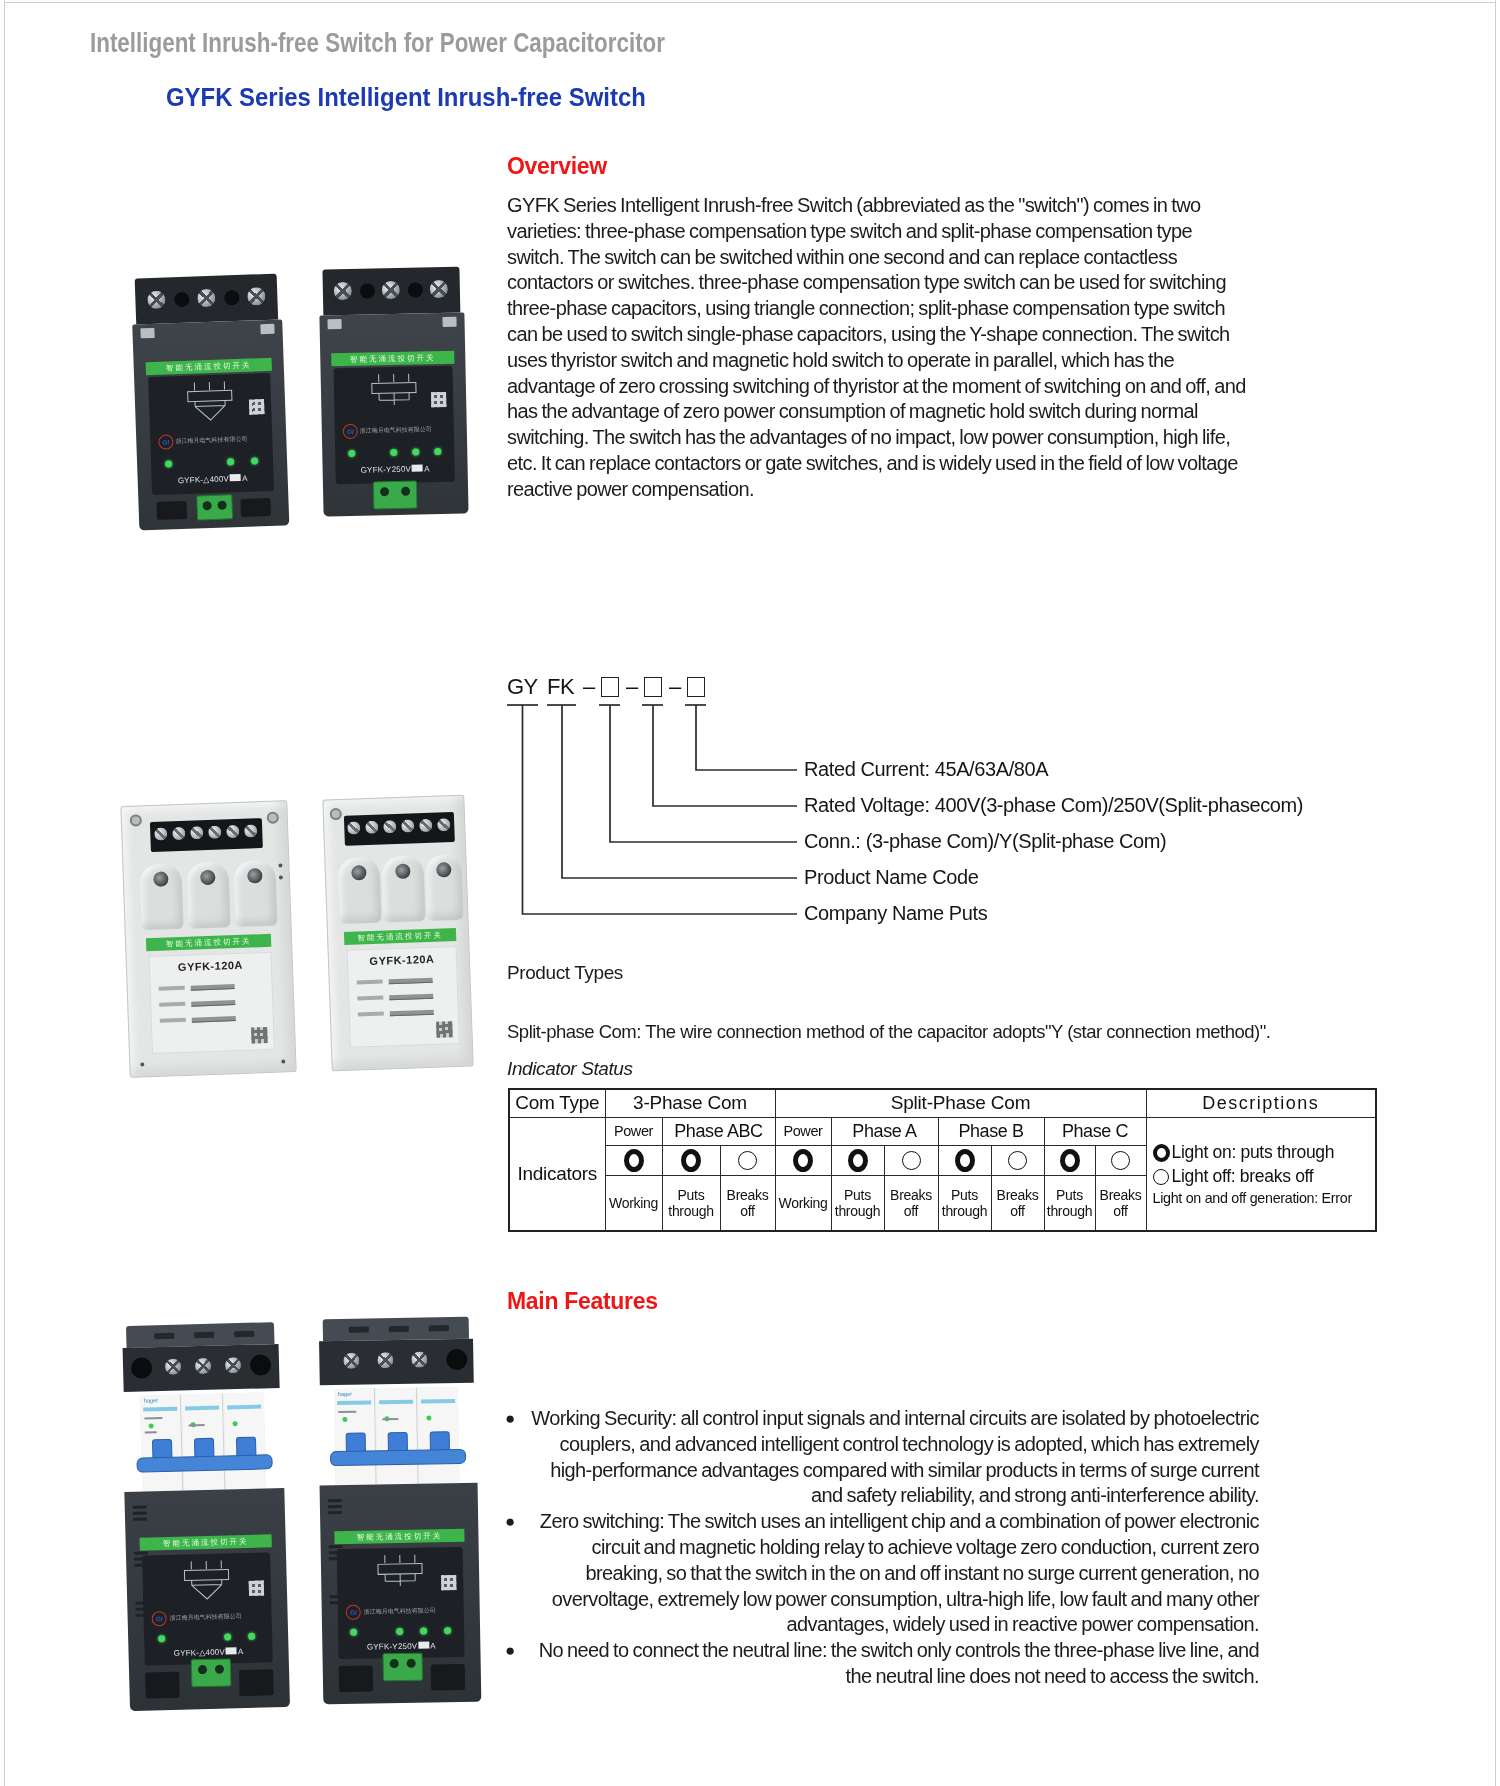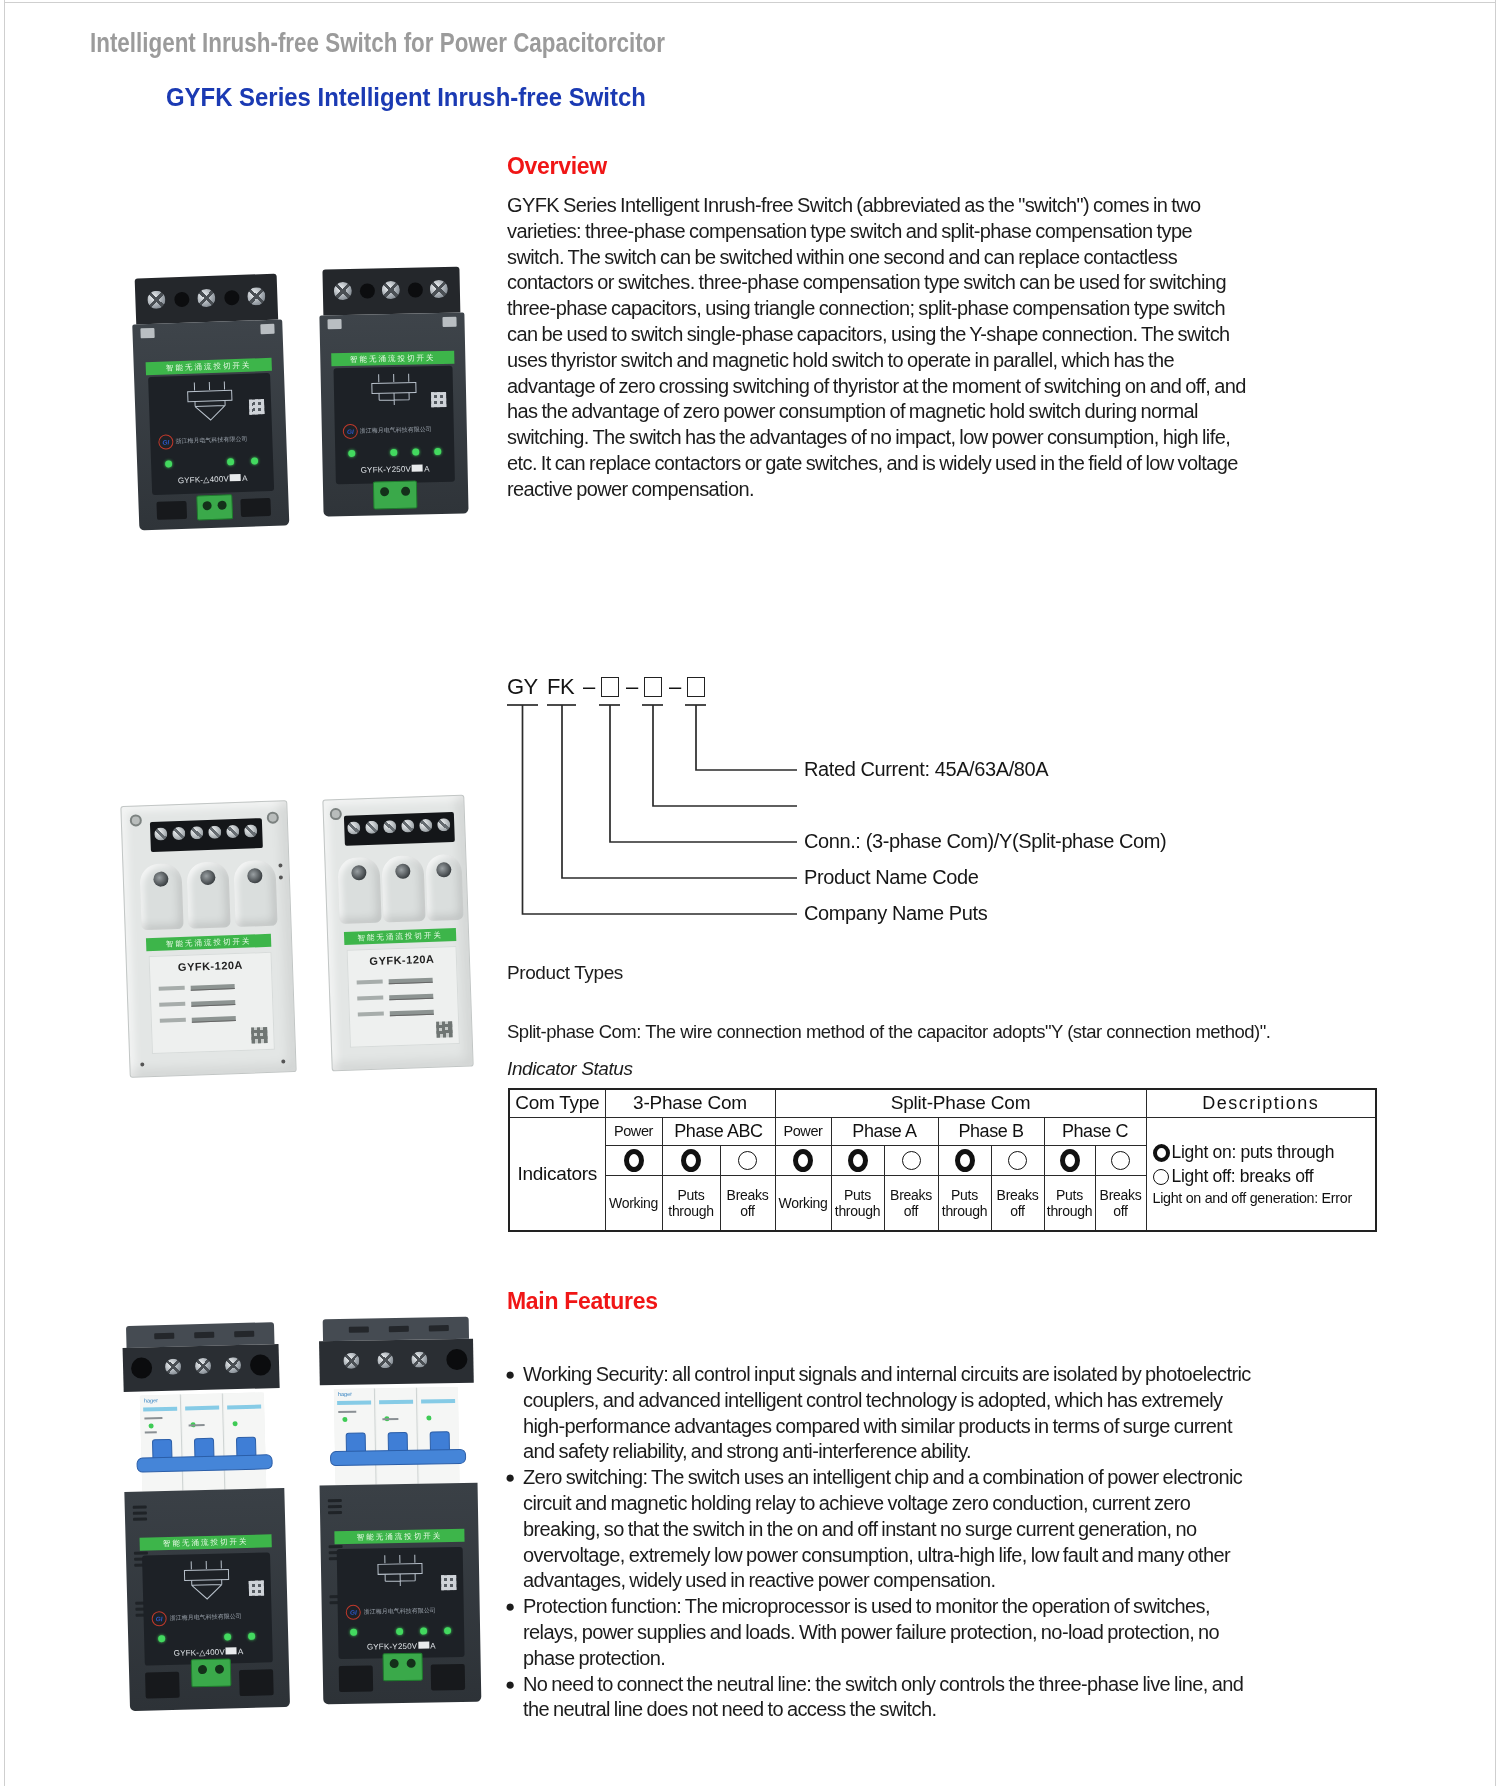--- a/index.html
+++ b/index.html
@@ -225,20 +225,21 @@
         <path d="M135 1H156"></path>
         <path d="M178 1H199"></path>
       <path d="M189 1V66H290"></path>
       <path d="M146 1V102H290"></path>
       <path d="M103 1V138H290"></path>
       <path d="M55 1V174H290"></path>
       <path d="M15.5 1V210H290"></path>
     </g>
   </svg>
   <span class="mlabel" style="top:758px;">Rated Current: 45A/63A/80A</span>
+  <span class="mlabel" style="top:794px;">Rated Voltage: 400V(3-phase Com)/250V(Split-phasecom)</span>
   <span class="mlabel" style="top:830px;">Conn.: (3-phase Com)/Y(Split-phase Com)</span>
   <span class="mlabel" style="top:866px;">Product Name Code</span>
   <span class="mlabel" style="top:902px;">Company Name Puts</span>
 
   <div class="abs" style="left:120px;top:795px;width:352px;height:288px;">
 
     <div class="dev wsw" style="left:5px;top:8px;transform:rotate(-2deg);">
       <span class="whole" style="left:8px;top:8px;"></span>
       <span class="whole" style="right:8px;top:10px;"></span>
       <div class="tbar">
@@ -370,24 +371,23 @@
       <td>Breaks off</td>
       <td>Puts through</td>
       <td>Breaks off</td>
       <td>Puts through</td>
       <td>Breaks off</td>
     </tr>
   </tbody>
     </table>
 
   <div class="abs redhead" style="left:507px;top:1288px;">Main Features</div>
-  <div class="abs body-text" style="left:507px;top:1362px;width:752px;">
+  <div class="abs body-text" style="left:507px;top:1406px;width:752px;text-align:right;">
     <div class="bullet">Working Security: all control input signals and internal circuits are isolated by photoelectric couplers, and advanced intelligent control technology is adopted, which has extremely high-performance advantages compared with similar products in terms of surge current and safety reliability, and strong anti-interference ability.</div>
     <div class="bullet">Zero switching: The switch uses an intelligent chip and a combination of power electronic circuit and magnetic holding relay to achieve voltage zero conduction, current zero breaking, so that the switch in the on and off instant no surge current generation, no overvoltage, extremely low power consumption, ultra-high life, low fault and many other advantages, widely used in reactive power compensation.</div>
-    <div class="bullet">Protection function: The microprocessor is used to monitor the operation of switches, relays, power supplies and loads. With power failure protection, no-load protection, no phase protection.</div>
     <div class="bullet">No need to connect the neutral line: the switch only controls the three-phase live line, and the neutral line does not need to access the switch.</div>
   </div>
 
   <div class="abs" style="left:120px;top:1318px;width:350px;height:410px;">
 
     <div class="dev tsw" style="left:5px;top:6px;transform:rotate(-1.5deg);">
       <div class="t-roof">
         <span class="t-slot" style="left:28px;"></span>
         <span class="t-slot" style="left:68px;"></span>
         <span class="t-slot" style="left:108px;"></span>

